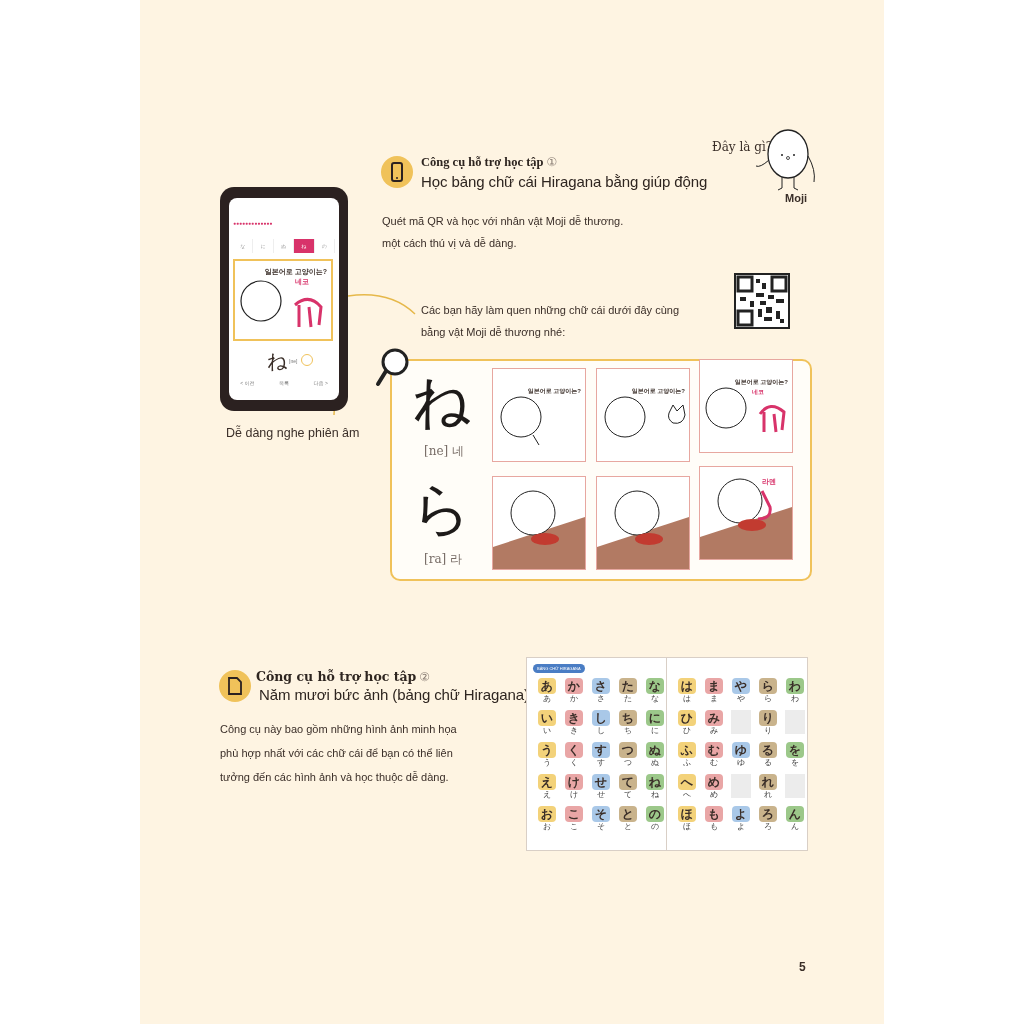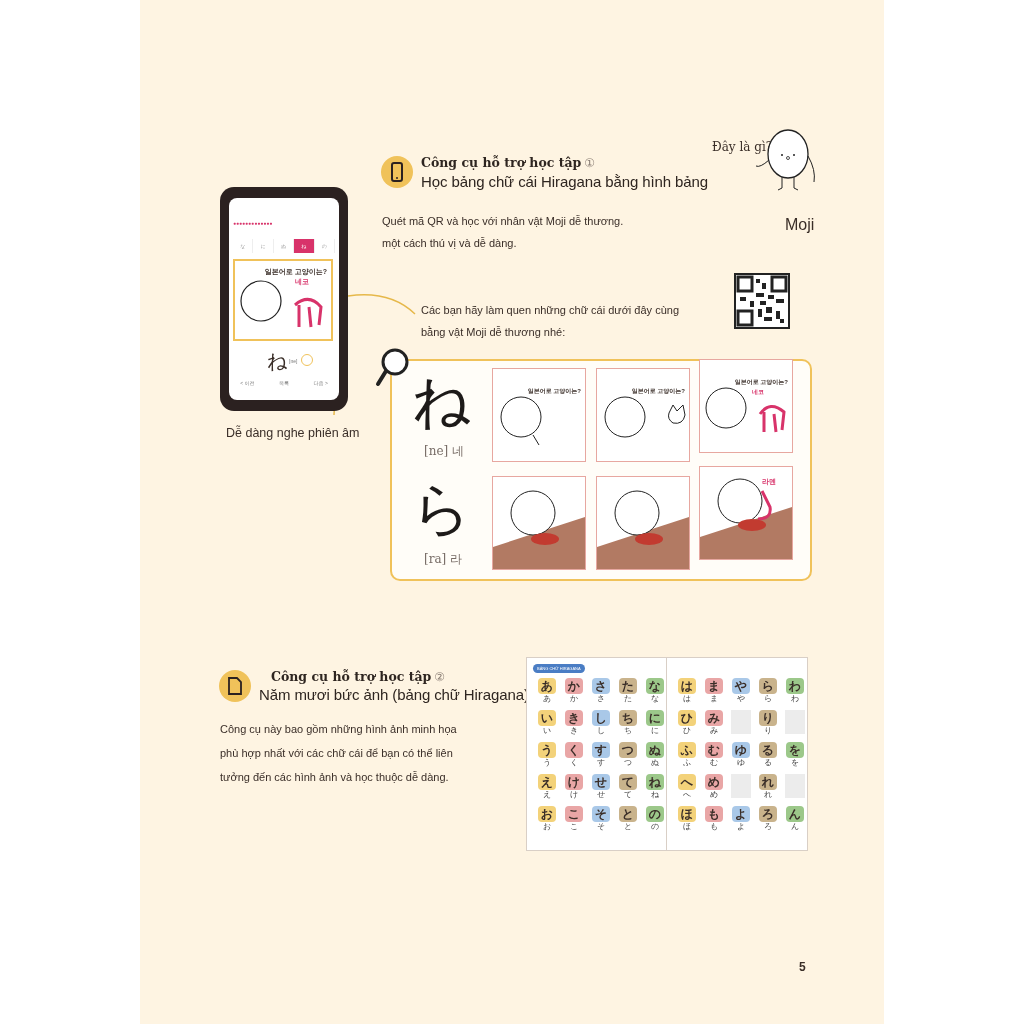--- a/index.html
+++ b/index.html
@@ -32,37 +32,37 @@
 <body>
 
 <div class="page"></div>
 
 <div class="abs tool-icon" style="left:381px;top:156px;">
   <svg width="12" height="20" viewBox="0 0 12 20">
       <rect x="1" y="1" width="10" height="18" rx="2" fill="none" stroke="#2b2120" stroke-width="2"></rect>
       <circle cx="6" cy="16" r="1" fill="#2b2120"></circle>
     </svg>
 </div>
-<div class="abs tool-heading" style="left:421px;top:155px;">
+<div class="abs tool-heading" style="left:421px;top:155px;font-family:Liberation Serif, serif;">
   <span>Công cụ hỗ trợ học tập</span><span class="num">①</span>
 </div>
-<div class="abs tool-title" style="left:421px;top:173px;">Học bảng chữ cái Hiragana bằng hình bảng</div>
+<div class="abs tool-title" style="left:421px;top:173px;">Học bảng chữ cái Hiragana bằng giúp động</div>
 
 <div class="abs" style="left:712px;top:140px;font-size:12px;font-family:'DejaVu Serif',serif;">Đây là gì?</div>
 <svg class="abs" style="left:752px;top:124px;" width="70" height="70" viewBox="0 0 70 70">
   <ellipse cx="36" cy="30" rx="20" ry="24" fill="#fff" stroke="#222" stroke-width="1.3"></ellipse>
   <circle cx="30" cy="31" r="1" fill="#222"></circle>
     <circle cx="42" cy="31" r="1" fill="#222"></circle>
     <circle cx="36" cy="34" r="1.5" fill="none" stroke="#222" stroke-width="0.8"></circle>
   <path d="M17 36 Q8 44 4 42" stroke="#222" fill="none"></path>
     <path d="M56 32 Q64 46 62 58" stroke="#222" fill="none"></path>
   <path d="M30 53 L30 64 L26 66" stroke="#222" fill="none"></path>
     <path d="M42 53 L42 64 L46 66" stroke="#222" fill="none"></path>
 </svg>
-<div class="abs" style="left:785px;top:216px;font-size:16px;">Moji</div>
+<div class="abs" style="left:785px;top:192px;font-size:11px;font-weight:bold;">Moji</div>
 
 <div class="abs body-text" style="left:382px;top:211px;">
   <div>Quét mã QR và học với nhân vật Moji dễ thương.</div>
   <div>một cách thú vị và dễ dàng.</div>
 </div>
 
 <div class="abs" style="left:734px;top:273px;width:56px;height:56px;background:#fff;border:2px solid #222;box-sizing:border-box;">
   <svg width="52" height="52" viewBox="0 0 52 52">
       <rect x="2" y="2" width="14" height="14" fill="none" stroke="#222" stroke-width="3"></rect>
       <rect x="36" y="2" width="14" height="14" fill="none" stroke="#222" stroke-width="3"></rect>
@@ -182,21 +182,21 @@
       <ellipse cx="52" cy="58" rx="14" ry="6" fill="#c23b30"></ellipse>
     </svg>
   <div class="abs" style="left:62px;top:10px;font-size:7px;font-weight:bold;color:#d8336a;">라멘</div>
 </div>
 
 <div class="abs tool-icon" style="left:219px;top:670px;">
   <svg width="14" height="18" viewBox="0 0 14 18">
       <path d="M1 1 L9 1 L13 5 L13 17 L1 17 Z" fill="none" stroke="#2b2120" stroke-width="1.8"></path>
     </svg>
 </div>
-<div class="abs tool-heading" style="left:271px;top:669px;">
+<div class="abs tool-heading" style="left:256px;top:669px;">
   <span>Công cụ hỗ trợ học tập</span><span class="num">②</span>
 </div>
 <div class="abs tool-title" style="left:259px;top:686px;">Năm mươi bức ảnh (bảng chữ Hiragana)</div>
 <div class="abs body-text" style="left:220px;top:717px;line-height:24px;">
   <div>Công cụ này bao gồm những hình ảnh minh họa</div>
   <div>phù hợp nhất với các chữ cái để bạn có thể liên</div>
   <div>tưởng đến các hình ảnh và học thuộc dễ dàng.</div>
 </div>
 
 <div class="chart-page" style="left:526px;top:657px;width:140px;height:192px;">

